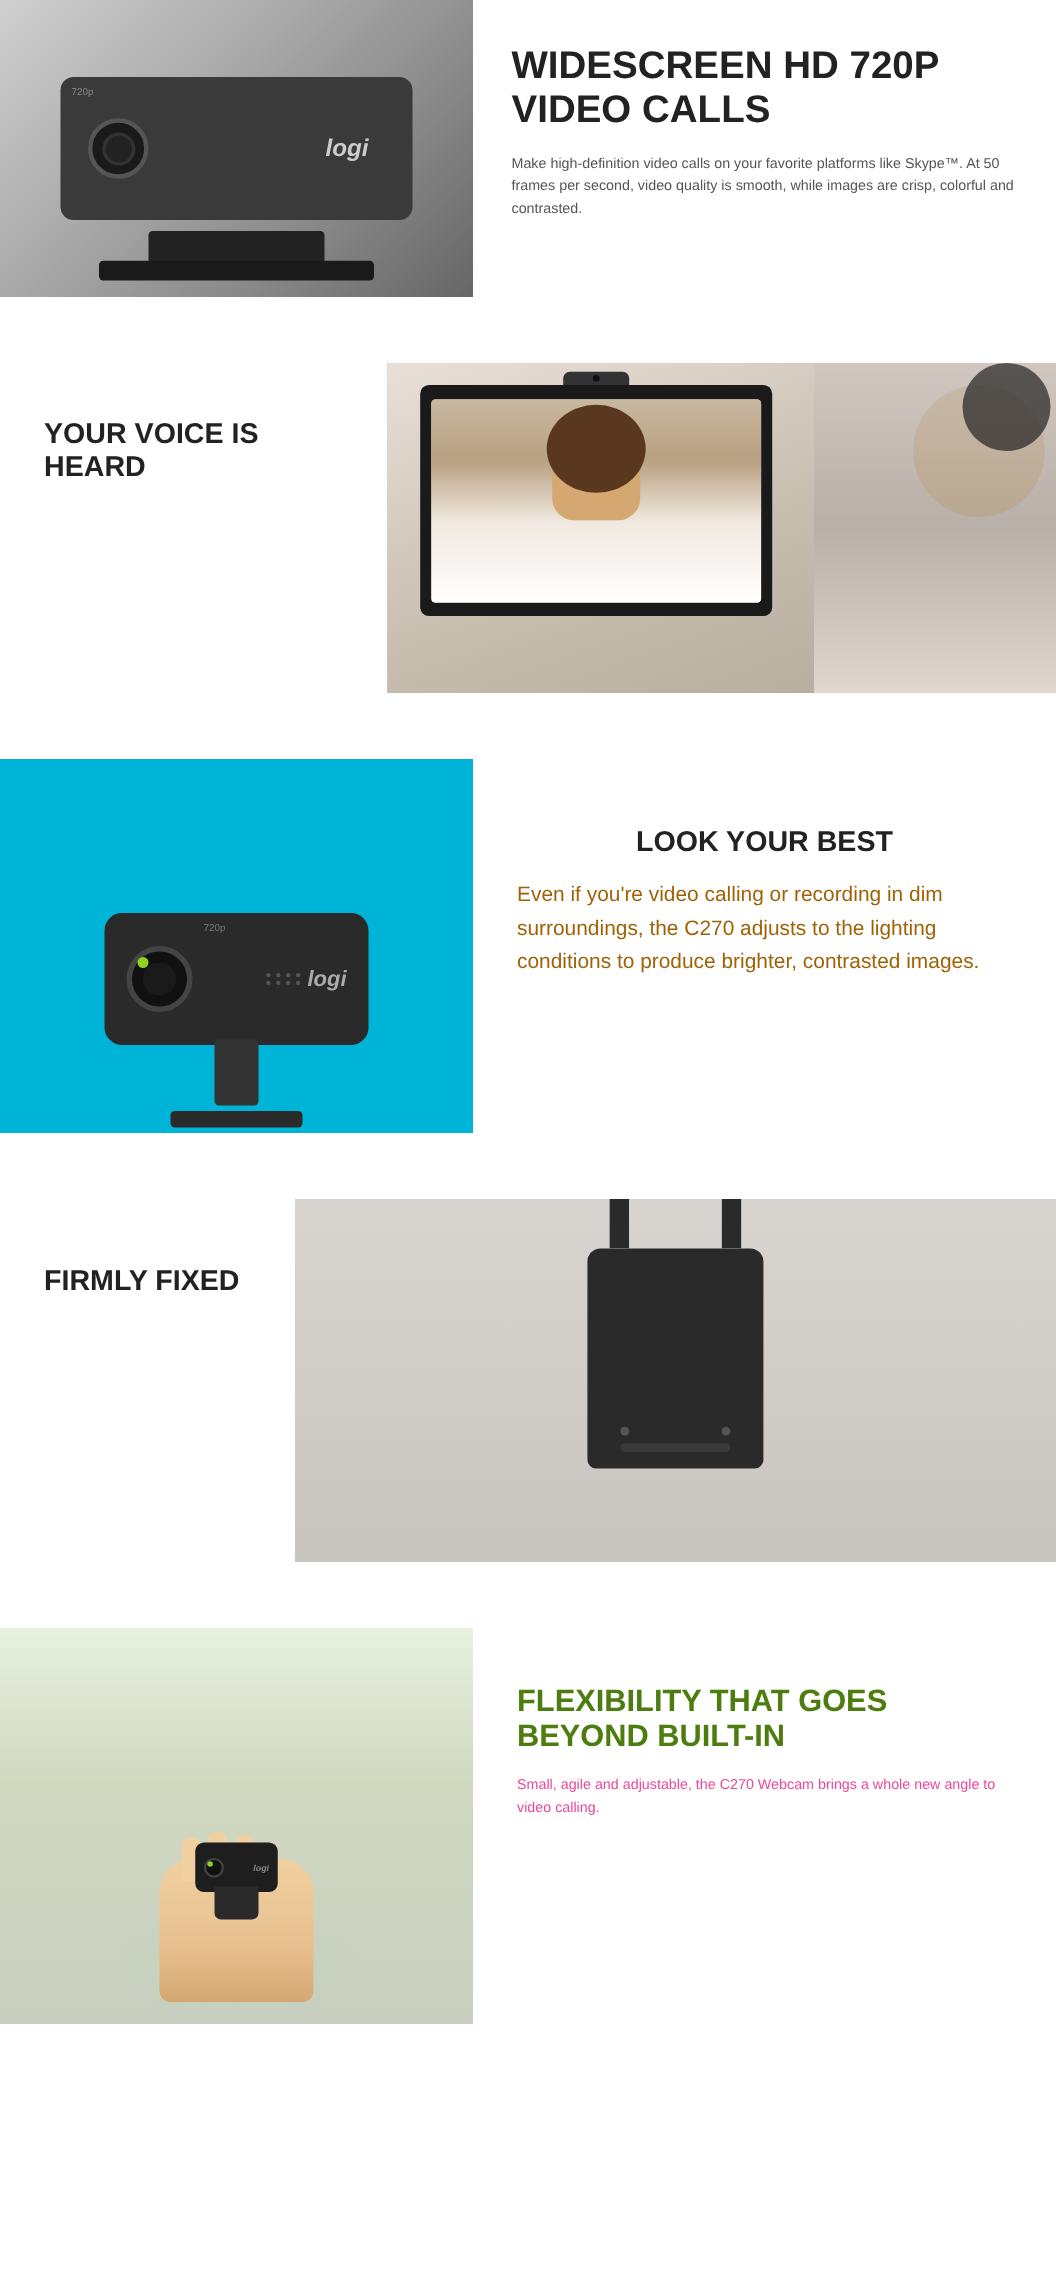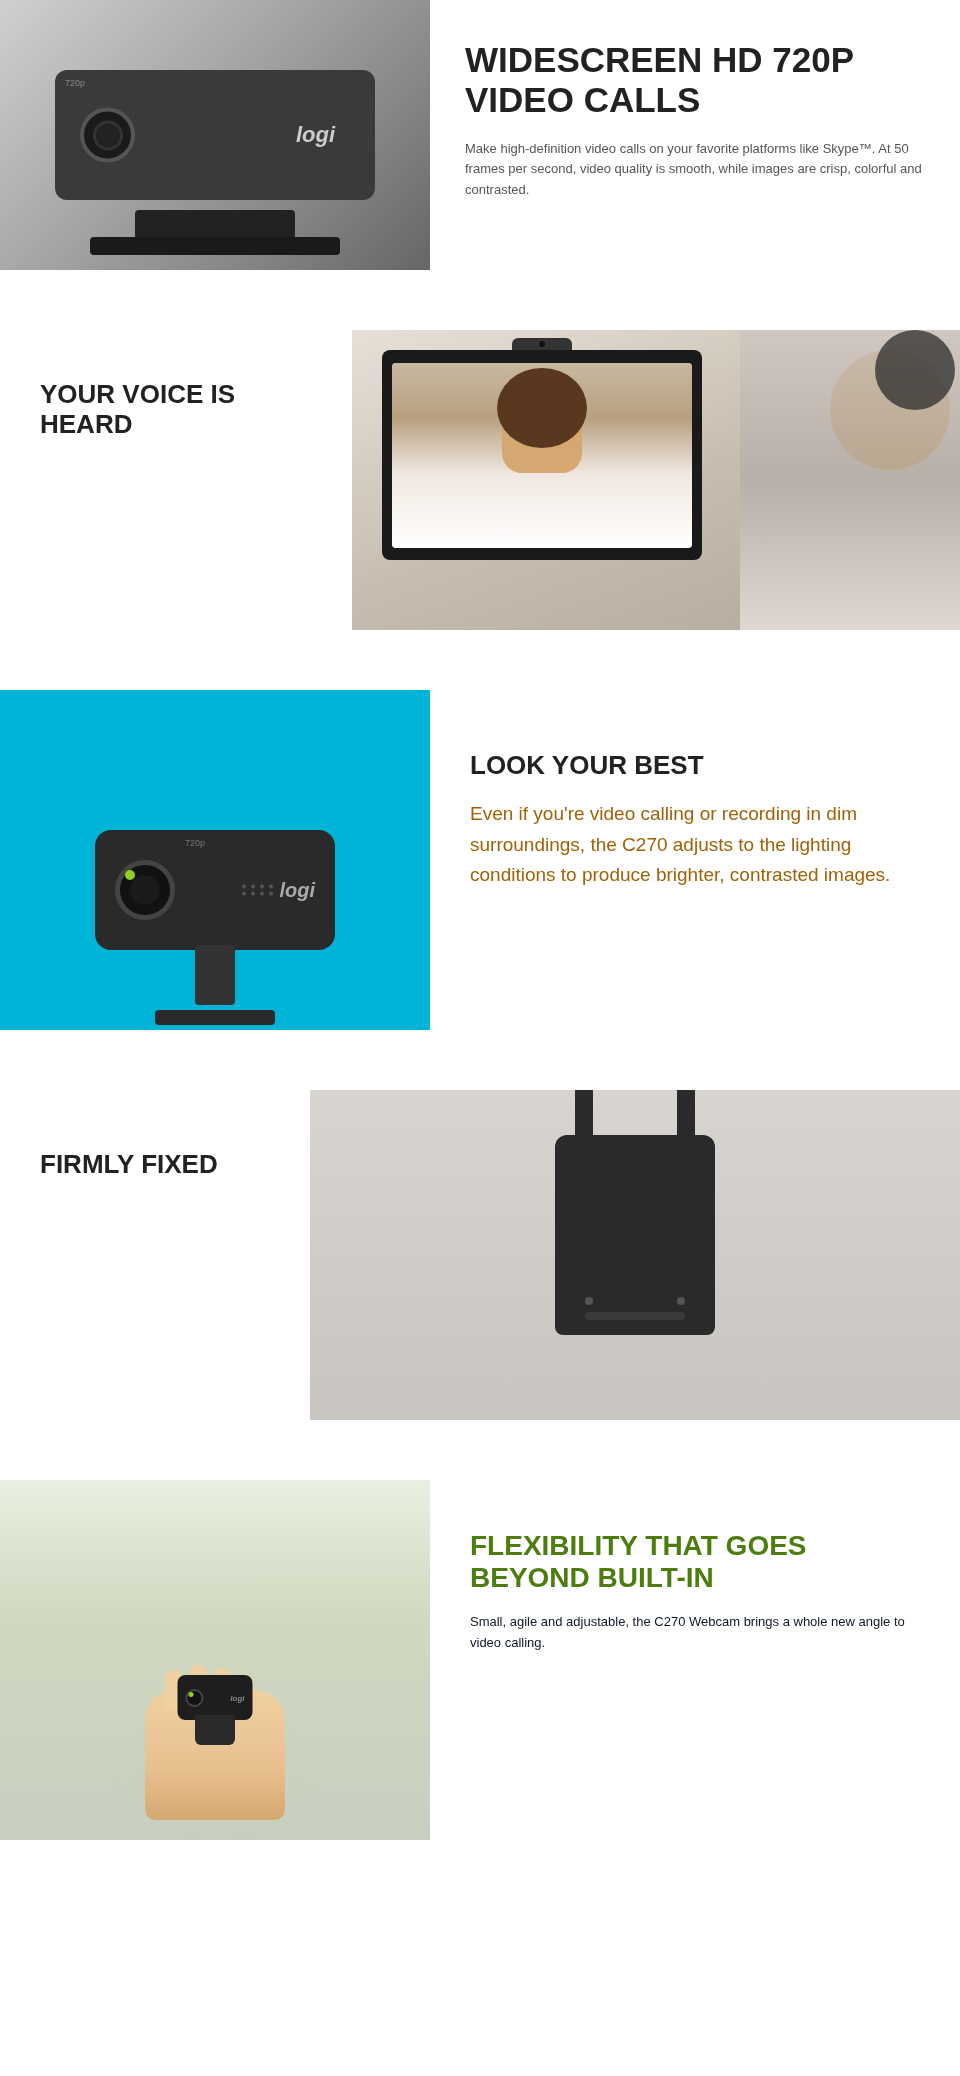--- a/index.html
+++ b/index.html
@@ -258,36 +258,37 @@
       padding: 60px 40px;
       background: #ffffff;
     }
     .section-3 .text-side h2 {
       font-size: 26px;
       font-weight: 900;
       color: #222;
       text-transform: uppercase;
       line-height: 1.2;
       margin-bottom: 18px;
+      text-align: center;
     }
     .section-3 .text-side p {
       font-size: 19px;
       color: #a16207;
       line-height: 1.6;
     }
 
     
     .section-4 {
       display: flex;
       width: 960px;
       height: 330px;
       background: #ffffff;
     }
     .section-4 .text-side {
-      width: 310px;
+      width: 268px;
       padding: 60px 40px 40px 40px;
       flex-shrink: 0;
     }
     .section-4 .text-side h2 {
       font-size: 26px;
       font-weight: 900;
       color: #222;
       text-transform: uppercase;
       line-height: 1.15;
       margin-bottom: 16px;
@@ -372,21 +373,21 @@
     .section-5 .text-side h2 {
       font-size: 28px;
       font-weight: 900;
       color: #4d7c0f;
       text-transform: uppercase;
       line-height: 1.15;
       margin-bottom: 18px;
     }
     .section-5 .text-side p {
       font-size: 13px;
-      color: #0f172a;
+      color: #ec4899;
       line-height: 1.6;
     }
   </style>
 </head>
 <body>
 
 <div class="section-1">
   <div class="img-side">
     <div class="webcam-hero">
       <div style="position:relative;">

